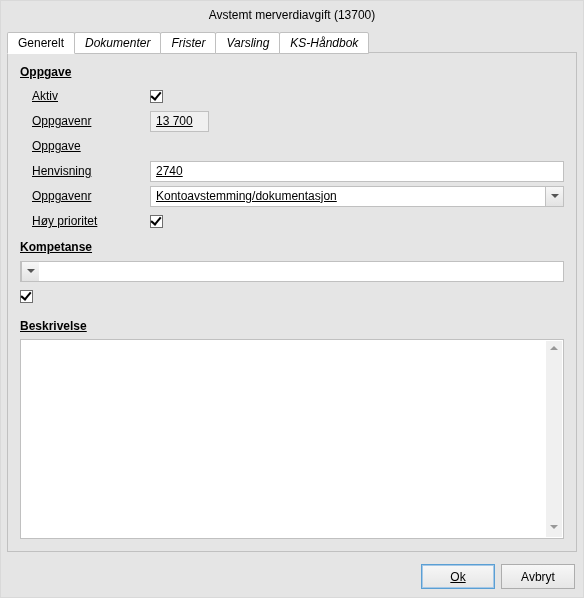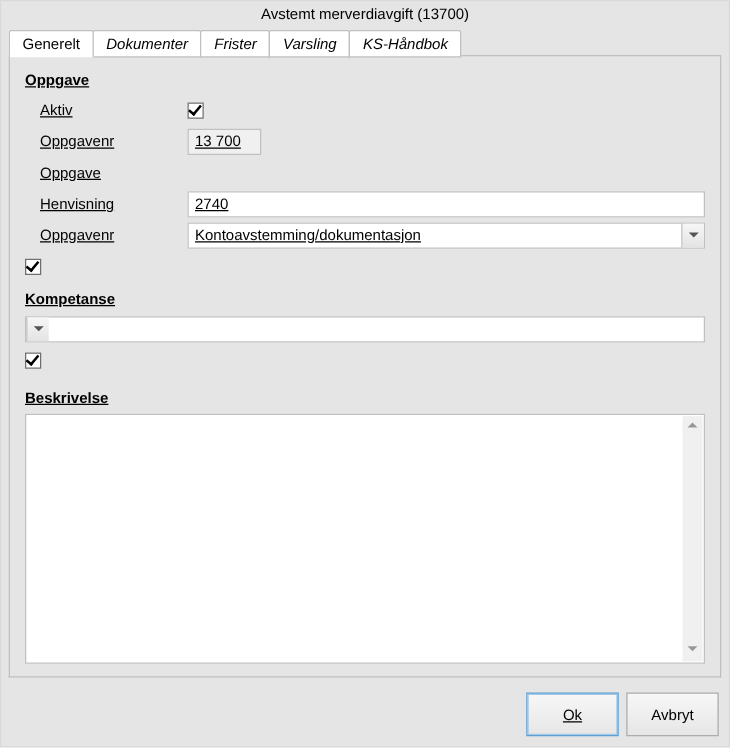--- a/index.html
+++ b/index.html
@@ -163,21 +163,21 @@
   .arrow-up { border-bottom: 4px solid #989898; }
   .arrow-down { border-top: 4px solid #989898; position: absolute; bottom: 3px; left: 4px; }
   .button-row {
     display: flex;
     justify-content: flex-end;
     gap: 6px;
     padding: 6px 8px 8px 8px;
   }
   .btn {
     width: 74px;
-    height: 35px;
+    height: 25px;
     border: 1px solid #adadad;
     background: linear-gradient(#f7f7f7, #e6e6e6);
     font-family: inherit;
     font-size: 12px;
     cursor: default;
     display: inline-flex;
     align-items: center;
     justify-content: center;
   }
   .btn.default { border-color: #5a9fd4; box-shadow: 0 0 0 1px #a6c8e6 inset; }
@@ -233,20 +233,21 @@
         <div class="select">
           <div class="sel-text">Kontoavstemming/dokumentasjon</div>
           <div class="sel-btn">
               <span class="dn"></span>
             </div>
         </div>
       </div>
     </div>
 
     <div class="row">
+      <div class="label">Høy prioritet</div>
       <div class="field">
           <span class="checkbox checked"></span>
         </div>
     </div>
 
     <div class="section-title" style="margin-top:8px">Kompetanse</div>
 
     <div class="row">
       <div class="field">
         <div class="select">

